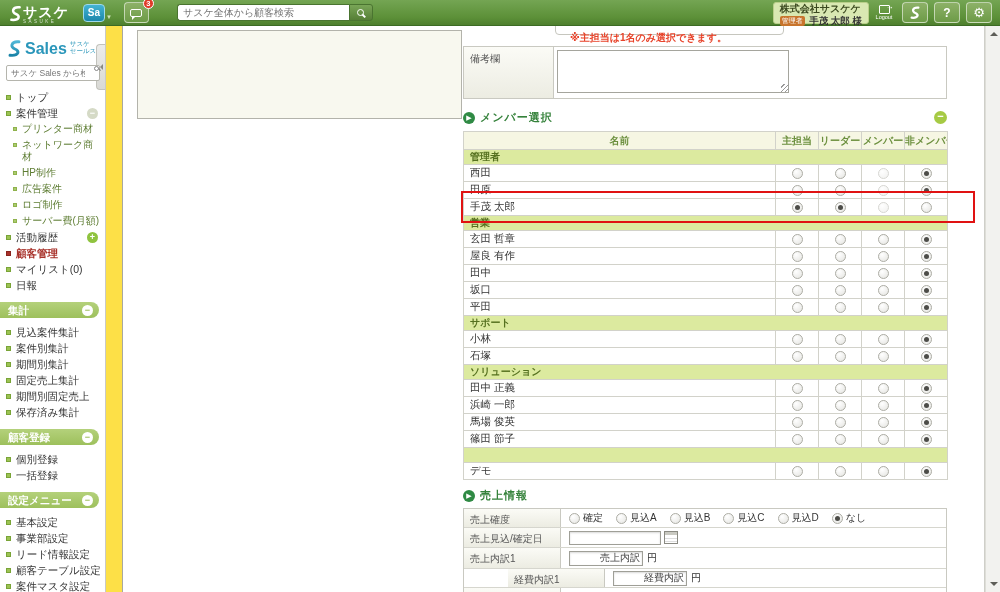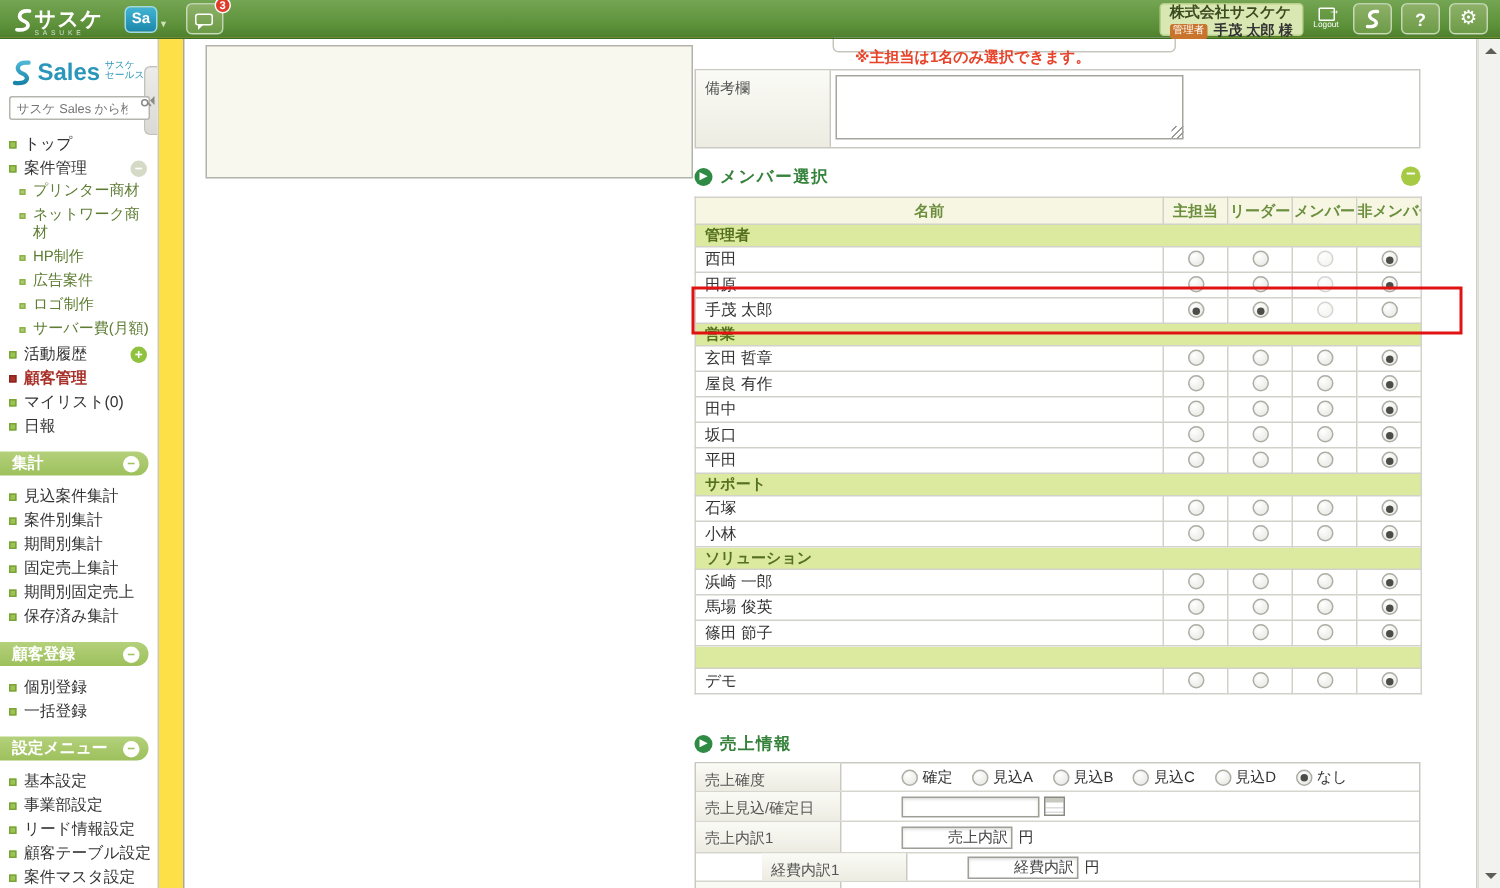--- a/index.html
+++ b/index.html
@@ -129,21 +129,21 @@
   .radio.on::after { content:""; position:absolute; left:2.5px; top:2.5px; width:5px; height:5px;
     border-radius:50%; background:#4c4c48; }
   .radio.dim { opacity:.5; }
 
   .hilite { position:absolute; left:461px; top:191px; width:514px; height:32px;
     border:2px solid #e01212; z-index:6; pointer-events:none; }
 
   #sales-head { top:488px; }
   .sales { position:absolute; left:463px; top:508px; width:484px; border:1px solid #c9c9c1;
     background:#fff; font-size:10px; }
-  .srow { display:flex; border-bottom:1px solid #d6d6ce;gap:32px; }
+  .srow { display:flex; border-bottom:1px solid #d6d6ce; }
   .srow-label { width:97px; border-right:1px solid #c9c9c1;
     background:linear-gradient(#fbfbf6,#ececE2); color:#555; padding:4px 0 0 6px; }
   .srow-val { flex:1; display:flex; align-items:center; padding-left:8px; color:#333; }
   .r-cert { height:19px; }
   .r-date { height:20px; }
   .r-in1 { height:21px; }
   .r-in2 { height:19px;padding-left:44px; }
   .r-sub { height:24px; border-bottom:none; }
   .copt { display:flex; align-items:center; margin-right:13px; }
   .copt .radio { margin-right:3px; }
@@ -174,20 +174,26 @@
       <div>
         <div class="brand-txt">サスケ</div>
         <div class="brand-sub">SASUKE</div>
       </div>
     </div>
     <div class="sa-badge">Sa</div>
     <div class="sa-caret">▼</div>
     <div class="hbtn chat-btn">
       <span class="bubble"></span>
       <span class="chat-badge">3</span>
+    </div>
+    <div class="hsearch">
+      <input type="text" placeholder="サスケ全体から顧客検索" style="">
+      <div class="hsearch-btn">
+        <span class="mag"></span>
+      </div>
     </div>
     <div class="spacer"></div>
     <div class="company-box">
       <div class="company-name">株式会社サスケケ</div>
       <div>
         <span class="role-badge">管理者</span>
         <span class="user-name">手茂 太郎 様</span>
       </div>
     </div>
     <div class="logout-btn">
@@ -352,35 +358,42 @@
           <td class="nm">平田</td>
           <td class="rd"><span class="radio "></span></td>
           <td class="rd"><span class="radio "></span></td>
           <td class="rd"><span class="radio "></span></td>
           <td class="rd"><span class="radio on"></span></td>
         </tr>
         <tr class="group">
           <td colspan="5">サポート</td>
         </tr>
         <tr class="mrow">
+          <td class="nm">小林</td>
+          <td class="rd"><span class="radio "></span></td>
+          <td class="rd"><span class="radio "></span></td>
+          <td class="rd"><span class="radio "></span></td>
+          <td class="rd"><span class="radio on"></span></td>
+        </tr>
+        <tr class="mrow">
           <td class="nm">石塚</td>
-          <td class="rd"><span class="radio "></span></td>
-          <td class="rd"><span class="radio "></span></td>
-          <td class="rd"><span class="radio "></span></td>
-          <td class="rd"><span class="radio on"></span></td>
-        </tr>
-        <tr class="mrow">
-          <td class="nm">小林</td>
           <td class="rd"><span class="radio "></span></td>
           <td class="rd"><span class="radio "></span></td>
           <td class="rd"><span class="radio "></span></td>
           <td class="rd"><span class="radio on"></span></td>
         </tr>
         <tr class="group">
           <td colspan="5">ソリューション</td>
+        </tr>
+        <tr class="mrow">
+          <td class="nm">田中 正義</td>
+          <td class="rd"><span class="radio "></span></td>
+          <td class="rd"><span class="radio "></span></td>
+          <td class="rd"><span class="radio "></span></td>
+          <td class="rd"><span class="radio on"></span></td>
         </tr>
         <tr class="mrow">
           <td class="nm">浜崎 一郎</td>
           <td class="rd"><span class="radio "></span></td>
           <td class="rd"><span class="radio "></span></td>
           <td class="rd"><span class="radio "></span></td>
           <td class="rd"><span class="radio on"></span></td>
         </tr>
         <tr class="mrow">
           <td class="nm">馬場 俊英</td>

